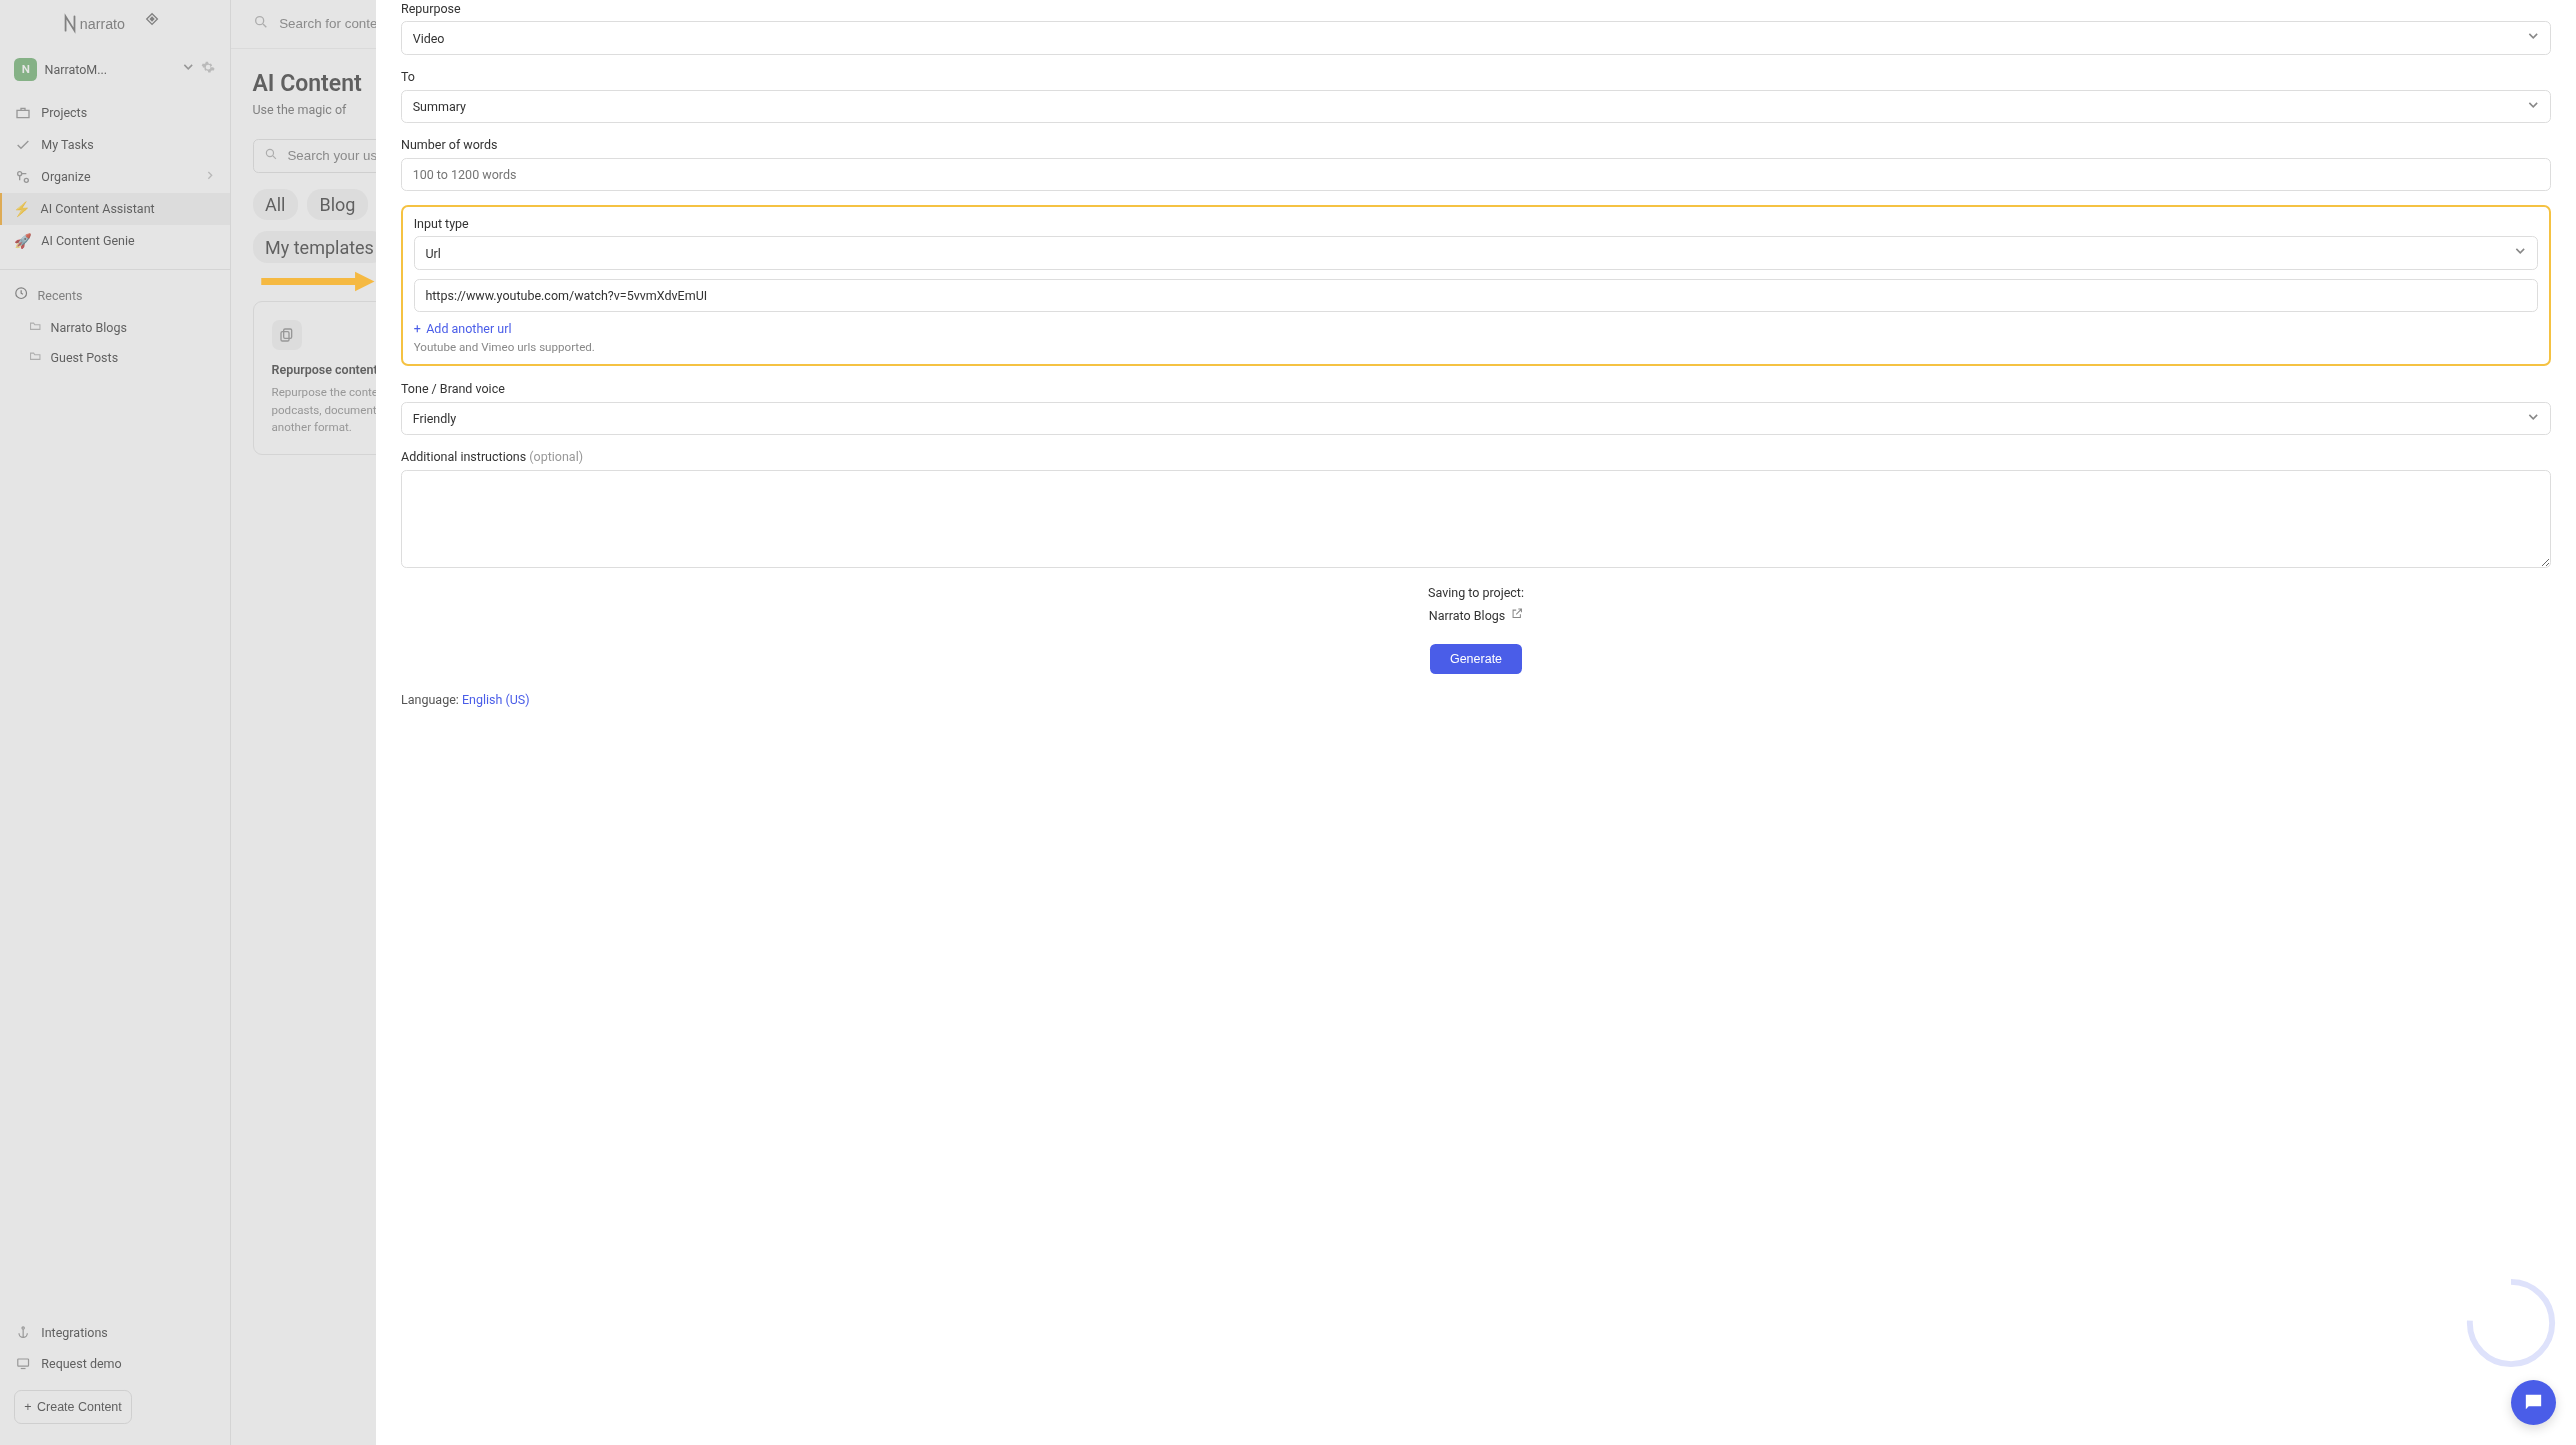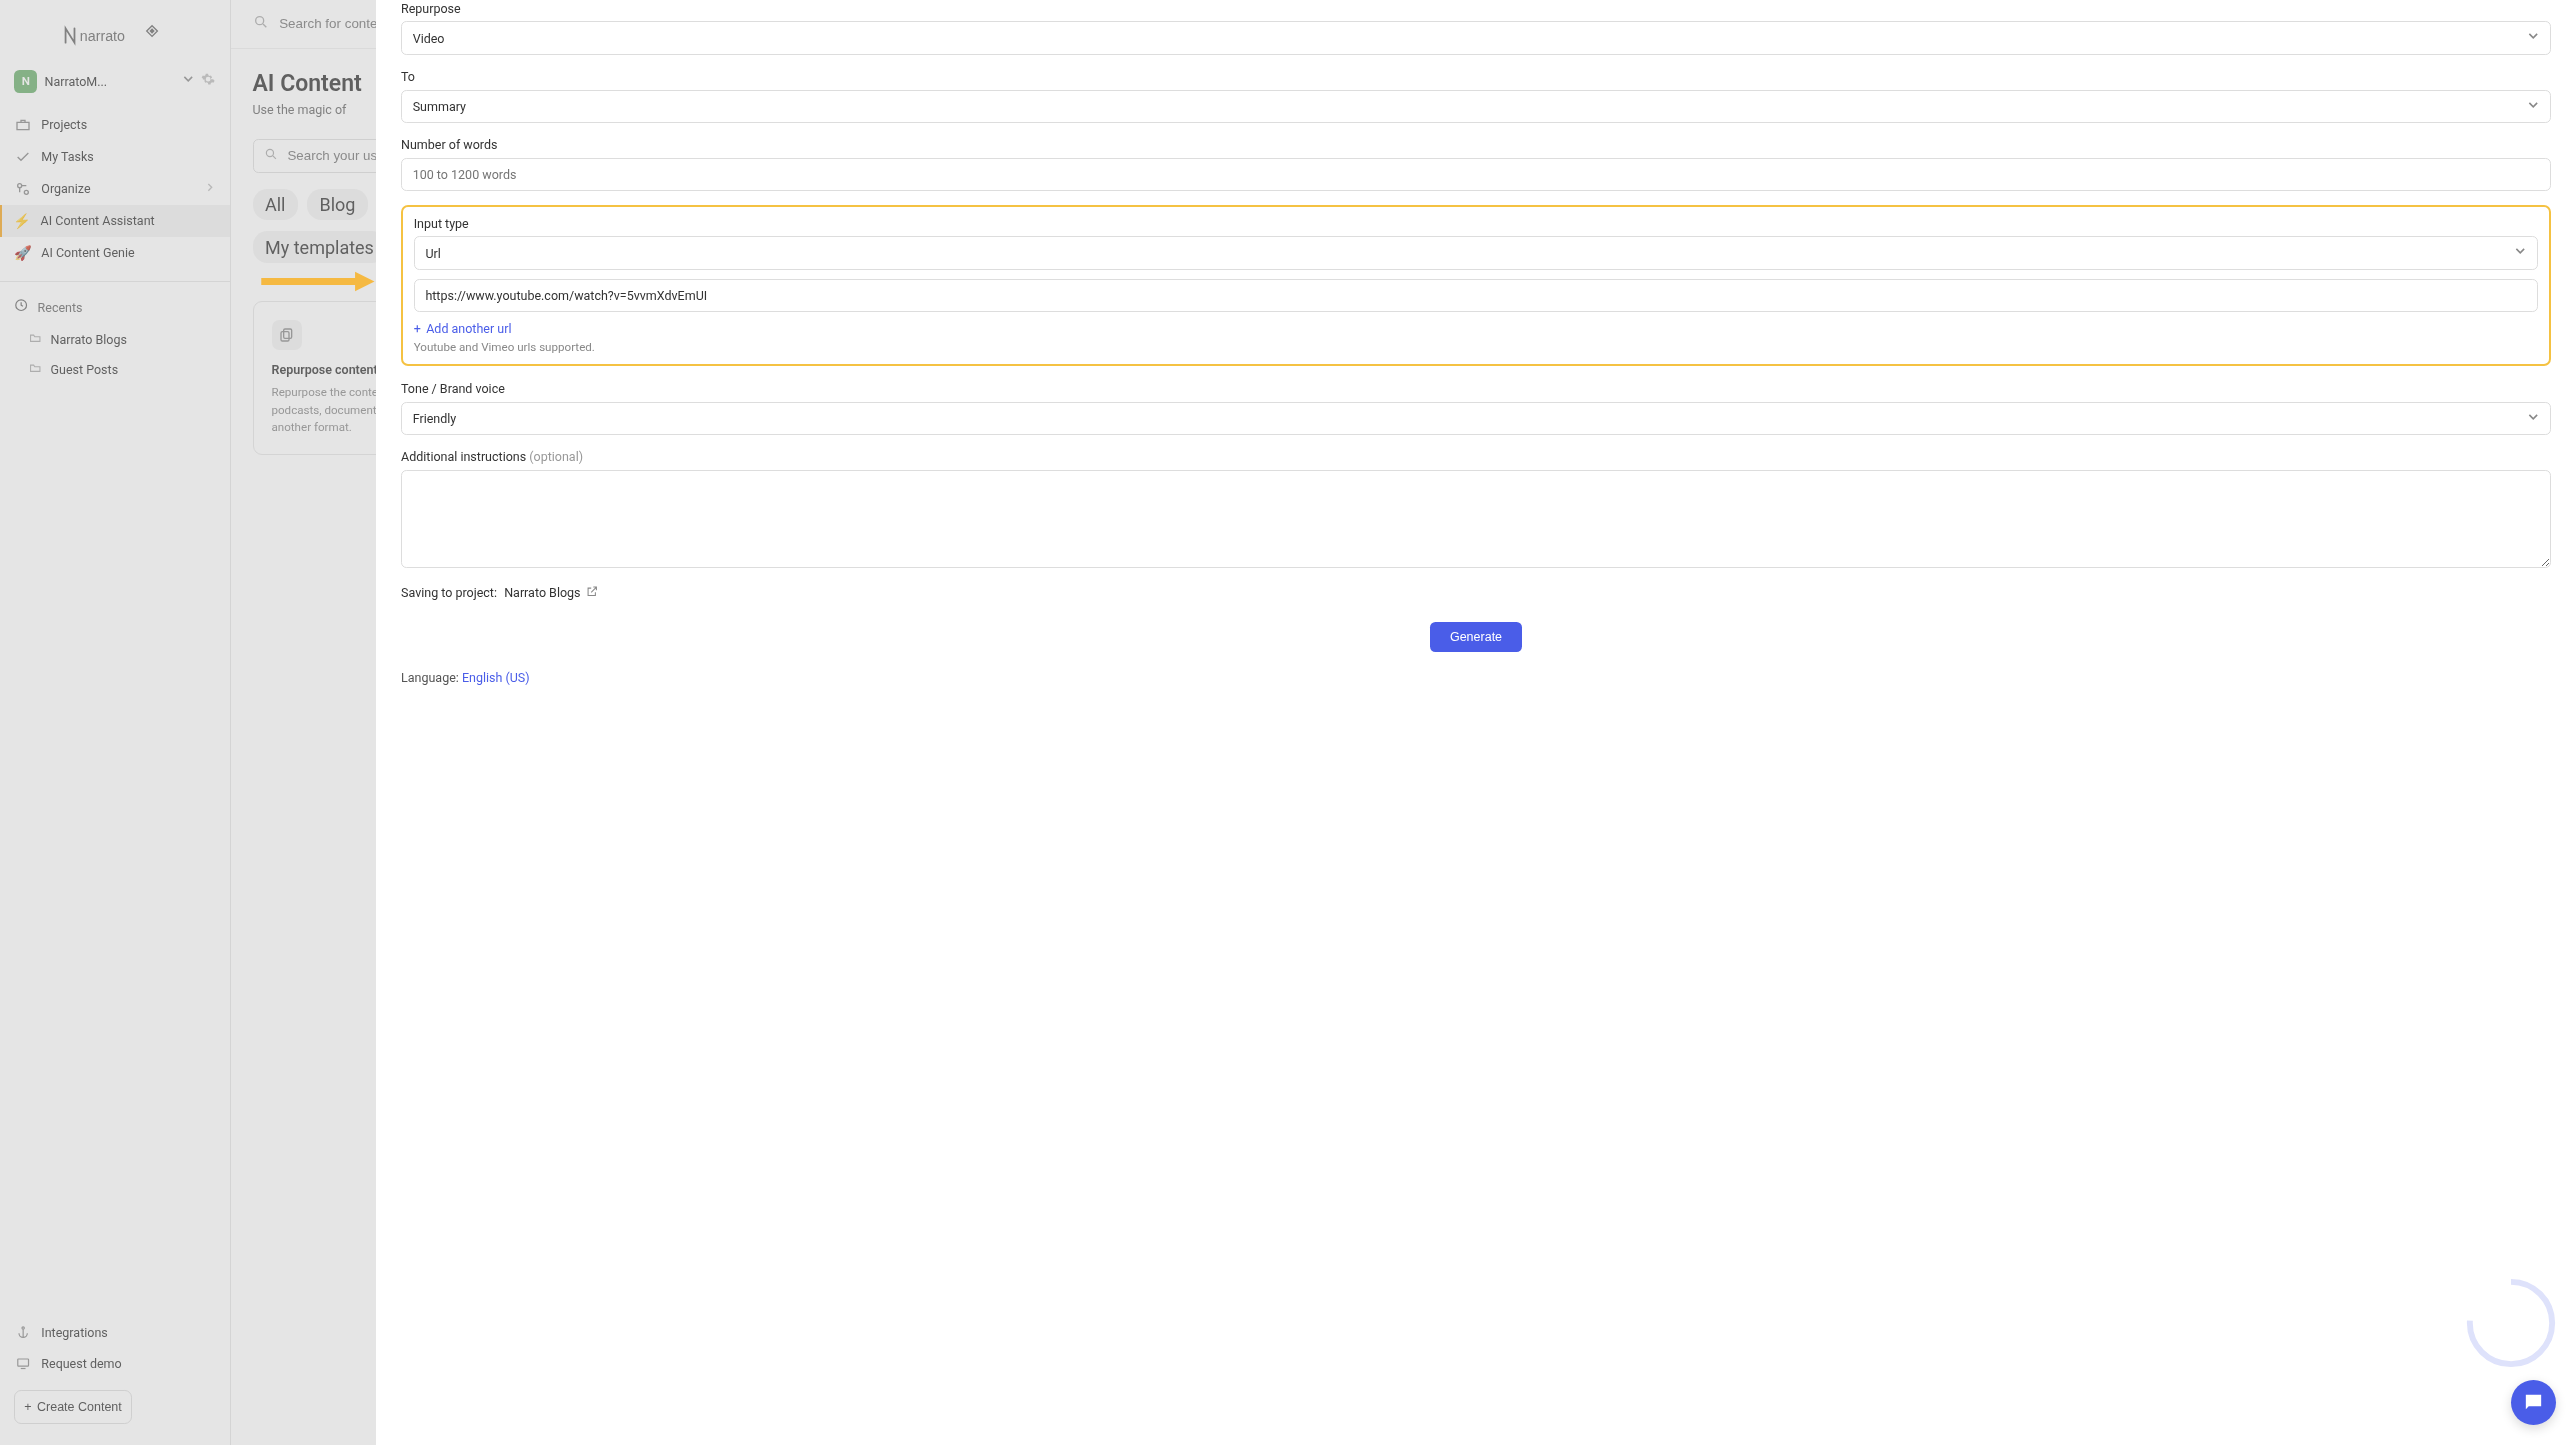--- a/index.html
+++ b/index.html
@@ -1,21 +1,21 @@
 <!DOCTYPE html>
 <html style="font-size:14.3px"><head>
   <meta charset="utf-8">
   <style>
     * { margin: 0; padding: 0; box-sizing: border-box; }
     body { font-family: -apple-system, BlinkMacSystemFont, "Segoe UI", Roboto, sans-serif; font-size: 12.5px; color: #333; background: #fff; overflow: hidden; }
     .app { display: flex; height: 100vh; width: 100vw; position: relative; }
     
     
     .sidebar { width: 231px; background: #fff; border-right: 0.9px solid #e5e5e5; display: flex; flex-direction: column; position: relative; }
-    .logo-area { padding: 21px 0 16px; display: flex; justify-content: center; text-align: right; }
+    .logo-area { padding: 9px 0 16px; display: flex; justify-content: center; text-align: right; }
     .logo { width: 107px; height: 29px; }
     .workspace { display: flex; align-items: center; padding: 3.6px 14.3px 10.7px; gap: 7.2px; }
     .ws-badge { width: 23px; height: 23px; background: #6cb06e; color: #fff; border-radius: 5.4px; display: flex; align-items: center; justify-content: center; font-size: 11.6px; font-weight: 600; }
     .ws-name { flex: 1; font-size: 12.5px; color: #333; overflow: hidden; text-overflow: ellipsis; white-space: nowrap; }
     .ws-chevron, .ws-gear { color: #888; cursor: pointer; }
     
     .nav { padding: 5.4px 0; }
     .nav-item { display: flex; align-items: center; padding: 8px 14.3px; gap: 9px; cursor: pointer; font-size: 12.5px; color: #333; }
     .nav-item.active { background: #f2f2f2; color: #333; border-left: 2.7px solid #f5a623; padding-left: 11.6px; }
     .nav-item .nav-icon { width: 18px; display: flex; justify-content: center; color: #888; }
@@ -72,21 +72,21 @@
     .highlight-box { border: 2.7px solid #f5c242; border-radius: 7px; padding: 9px 10.7px 10.7px; margin-bottom: 15px; }
     .highlight-box .fld { margin-bottom: 9px; }
     .highlight-box .fld:last-child { margin-bottom: 0; }
     
     .add-link { display: flex; align-items: center; gap: 5.4px; color: #4a5de8; font-size: 12.5px; cursor: pointer; margin-bottom: 3.6px; }
     .hint { color: #888; font-size: 11.6px; }
     
     .chk-row { display: flex; align-items: center; gap: 9px; margin: 12.5px 0 19.7px; }
     .chk { width: 14.3px; height: 14.3px; border: 0.9px solid #ccc; border-radius: 2.7px; cursor: pointer; }
     
-    .saving-row { display: flex; align-items: center; gap: 7.2px; margin-bottom: 21.5px; color: #333; }
+    .saving-row { display: flex; align-items: center; gap: 7.2px; margin-bottom: 21.5px; color: #333; flex-direction: column; }
     .proj-link { display: flex; align-items: center; gap: 5.4px; }
     
     .gen-row { display: flex; justify-content: center; margin-bottom: 18px; }
     .gen-btn { background: #4a5de8; color: #fff; border: none; border-radius: 5.4px; padding: 8px 19.7px; font-size: 12.5px; cursor: pointer; }
     
     .lang-row { color: #555; margin-bottom: 5.4px; }
     .lang-row .lang-link { color: #4a5de8; cursor: pointer; }
     .disclaimer { color: #888; font-size: 11.6px; }
     
     

